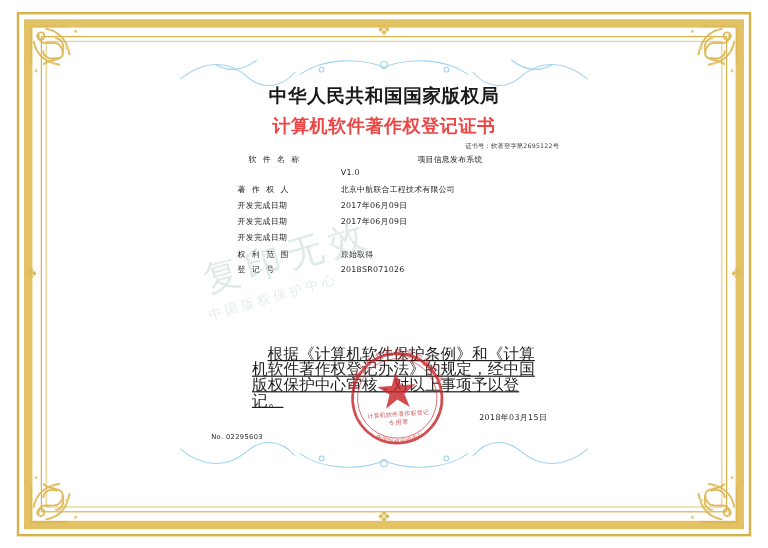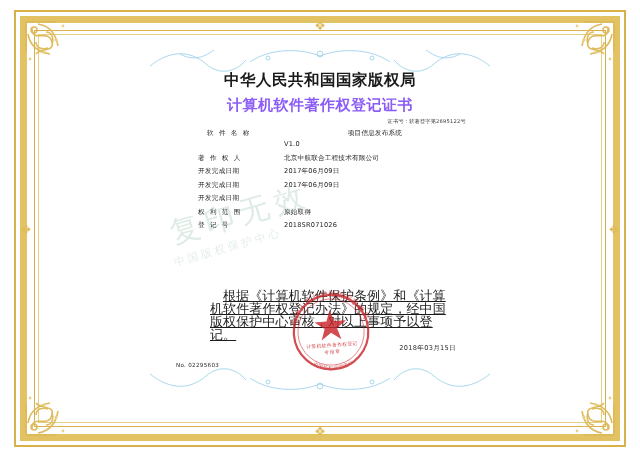--- a/index.html
+++ b/index.html
@@ -124,21 +124,21 @@
   }
   .cert-subtitle {
     position: absolute;
     left: 0;
     top: 52px;
     width: 340px;
     text-align: center;
     font-family: "DejaVu Serif", serif;
     font-size: 15px;
     font-weight: bold;
-    color: #8b5cf6;
+    color: #ef4444;
     letter-spacing: 0.5px;
   }
   .cert-certno {
     position: absolute;
     right: 24px;
     top: 74px;
     font-size: 5.2px;
     color: #3a3a3a;
     letter-spacing: 0.2px;
   }

